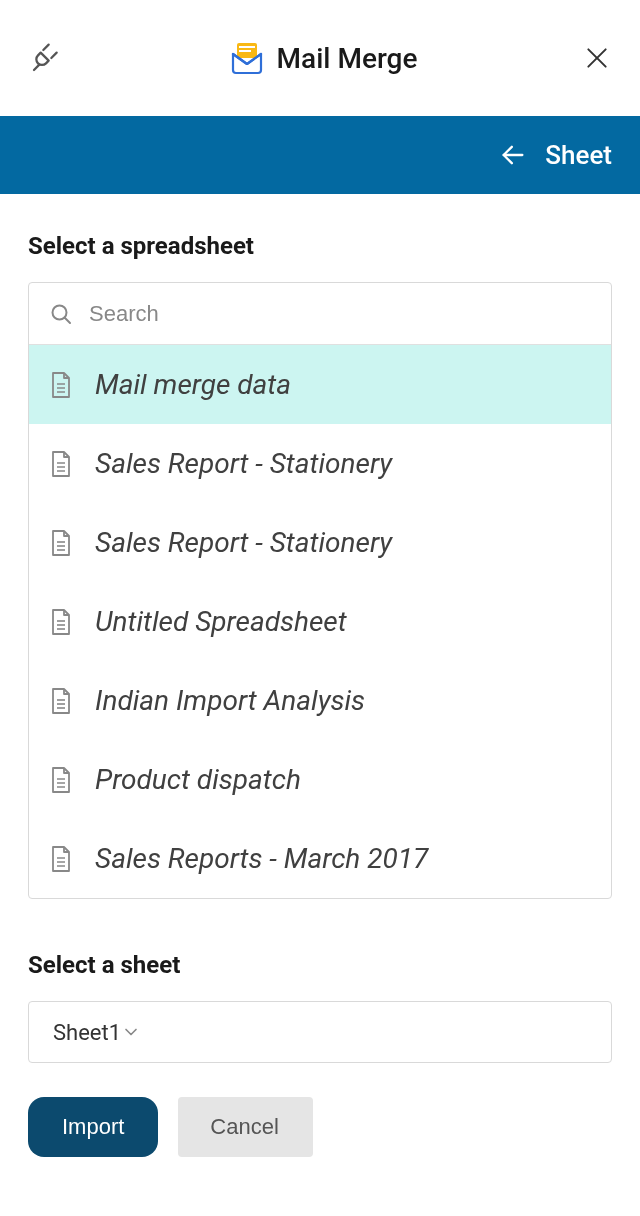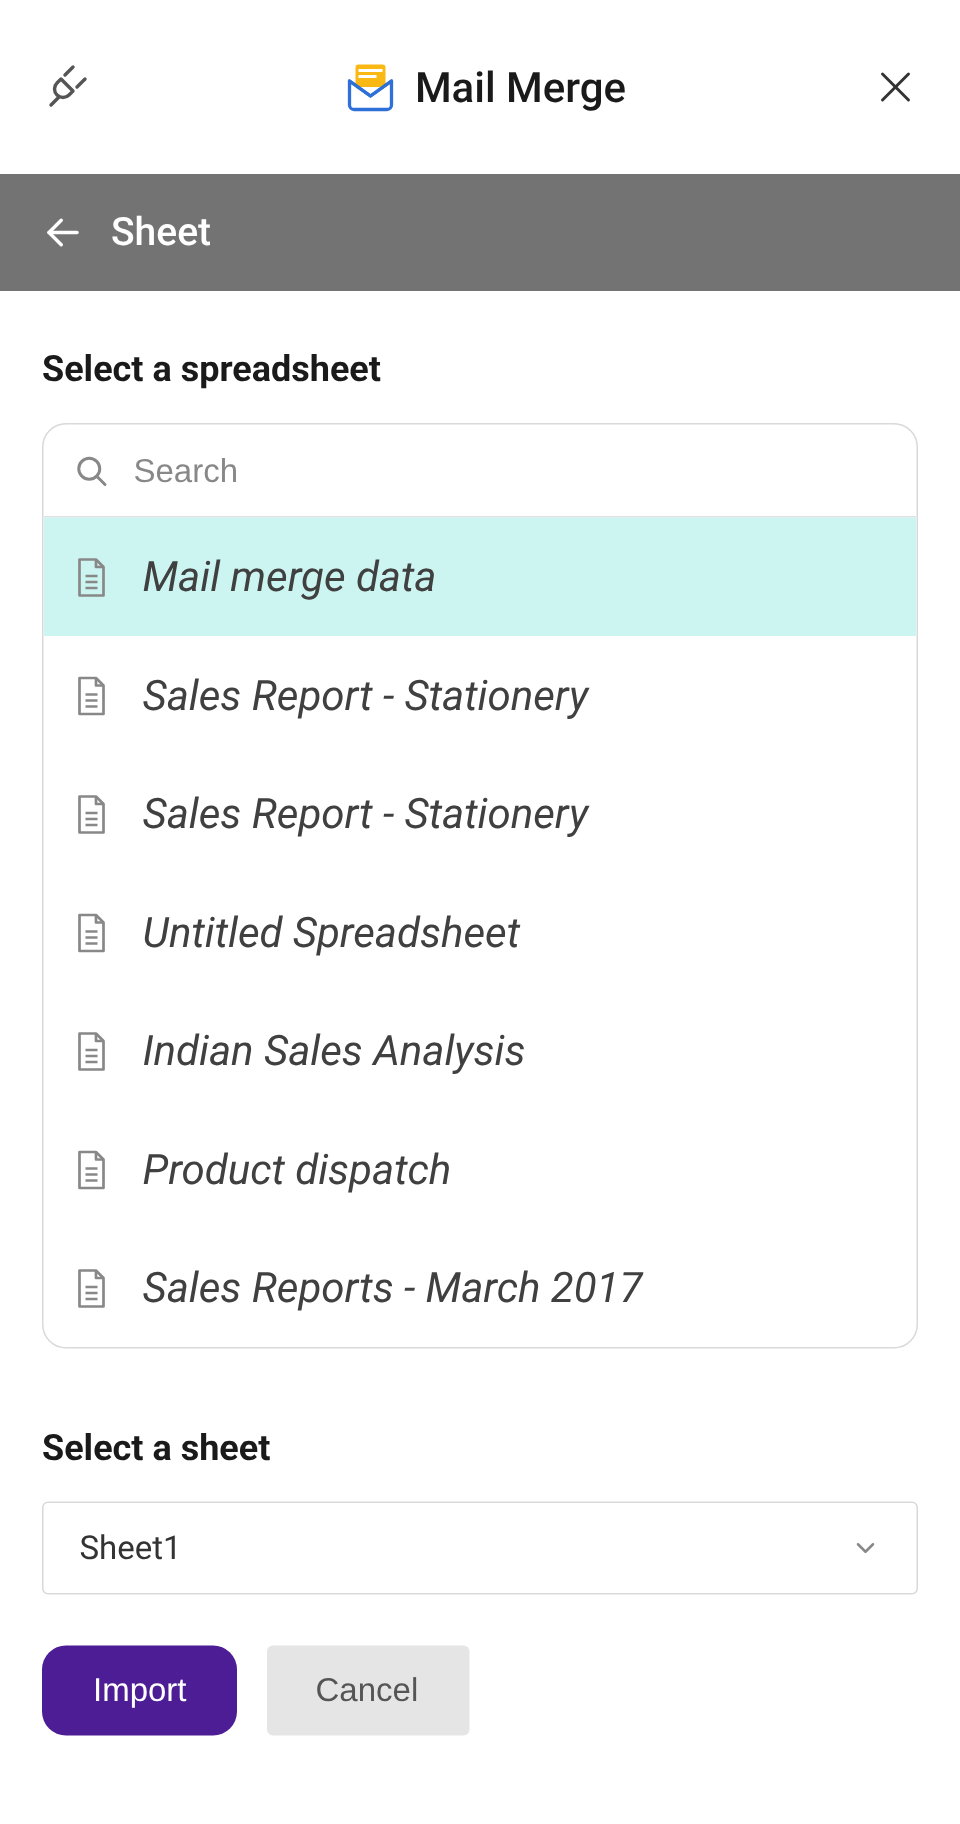--- a/index.html
+++ b/index.html
@@ -46,26 +46,27 @@
     .close-icon-wrap {
       width: 30px;
       height: 30px;
       display: flex;
       align-items: center;
       justify-content: center;
       color: #333;
       cursor: pointer;
     }
     .teal-bar {
-      background: #737373;
+      background: #0369a1;
       height: 78px;
       display: flex;
       align-items: center;
       padding: 0 28px;
       gap: 18px;
+      justify-content: flex-end;
     }
     .back-arrow {
       width: 28px;
       height: 28px;
       color: #fff;
       cursor: pointer;
     }
     .teal-bar-title {
       color: #fff;
       font-size: 26px;
@@ -75,21 +76,21 @@
       padding: 38px 28px 28px 28px;
     }
     .section-label {
       font-size: 24px;
       font-weight: 700;
       color: #1a1a1a;
       margin-bottom: 22px;
     }
     .spreadsheet-panel {
       border: 1px solid #d9d9d9;
-      border-radius: 16px;
+      border-radius: 4px;
       overflow: hidden;
     }
     .search-row {
       display: flex;
       align-items: center;
       height: 62px;
       padding: 0 20px;
       gap: 16px;
       border-bottom: 1px solid #e0e0e0;
     }
@@ -138,21 +139,20 @@
     }
     .sheet-section {
       margin-top: 52px;
     }
     .sheet-select {
       border: 1px solid #d9d9d9;
       border-radius: 4px;
       height: 62px;
       display: flex;
       align-items: center;
-      justify-content: space-between;
       padding: 0 24px;
       cursor: pointer;
     }
     .sheet-value {
       font-size: 22px;
       color: #333;
     }
     .chevron-down {
       width: 20px;
       height: 20px;
@@ -166,21 +166,21 @@
     .btn {
       height: 60px;
       border: none;
       border-radius: 4px;
       font-size: 22px;
       font-weight: 500;
       cursor: pointer;
       padding: 0 34px;
     }
     .btn-primary {
-      background: #4c1d95;
+      background: #0c4a6e;
       color: #fff;
       border-radius: 16px;
     }
     .btn-secondary {
       background: #e5e5e5;
       color: #555;
       padding-left: 32px;
     }
   </style>
 </head>
@@ -276,21 +276,21 @@
           <span class="spreadsheet-name">Untitled Spreadsheet</span>
         </div>
         <div class="spreadsheet-item">
           <svg class="file-icon" viewBox="0 0 24 28" fill="none" stroke="currentColor" stroke-width="1.8" stroke-linejoin="round">
   <path d="M4 2 L15 2 L20 7 L20 26 L4 26 Z"></path>
   <path d="M15 2 L15 7 L20 7"></path>
   <line x1="8" y1="13" x2="16" y2="13" stroke-width="1.6"></line>
   <line x1="8" y1="17" x2="16" y2="17" stroke-width="1.6"></line>
   <line x1="8" y1="21" x2="16" y2="21" stroke-width="1.6"></line>
 </svg>
-          <span class="spreadsheet-name">Indian Sales Analysis</span>
+          <span class="spreadsheet-name">Indian Import Analysis</span>
         </div>
         <div class="spreadsheet-item">
           <svg class="file-icon" viewBox="0 0 24 28" fill="none" stroke="currentColor" stroke-width="1.8" stroke-linejoin="round">
   <path d="M4 2 L15 2 L20 7 L20 26 L4 26 Z"></path>
   <path d="M15 2 L15 7 L20 7"></path>
   <line x1="8" y1="13" x2="16" y2="13" stroke-width="1.6"></line>
   <line x1="8" y1="17" x2="16" y2="17" stroke-width="1.6"></line>
   <line x1="8" y1="21" x2="16" y2="21" stroke-width="1.6"></line>
 </svg>
           <span class="spreadsheet-name">Product dispatch</span>

